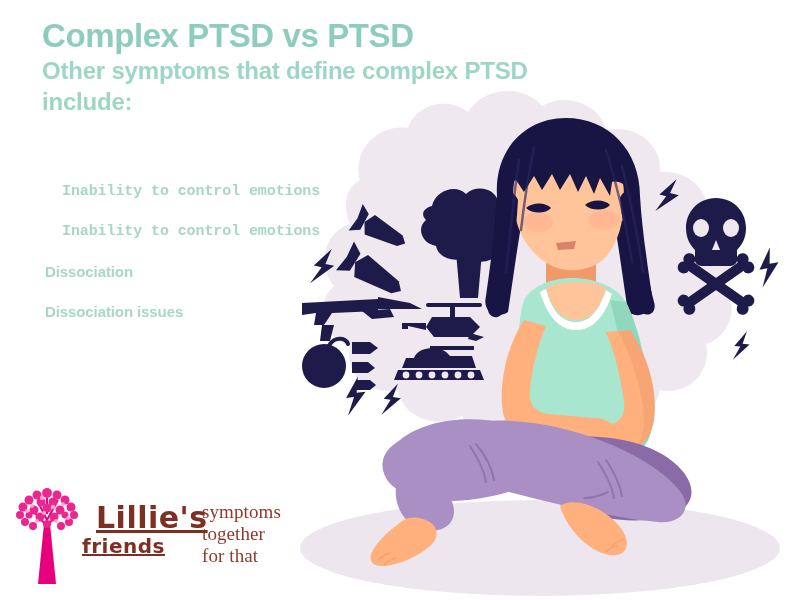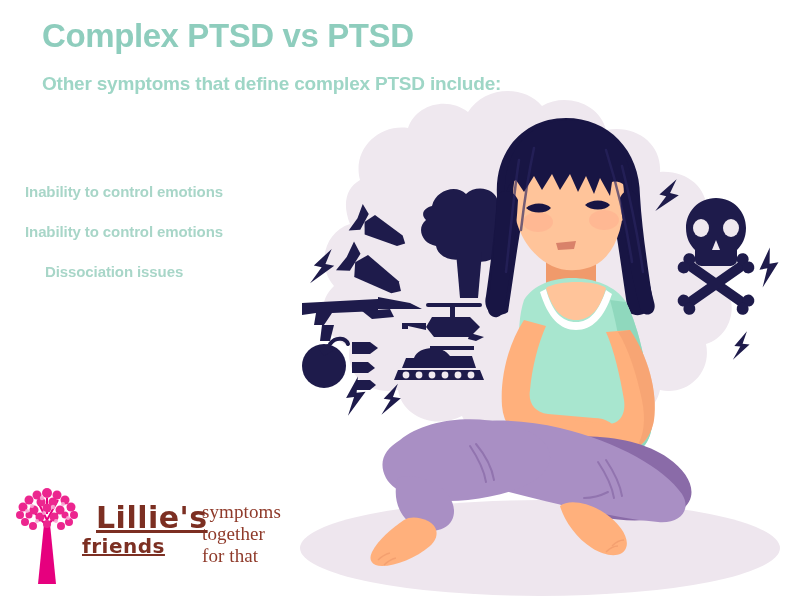--- a/index.html
+++ b/index.html
@@ -39,23 +39,23 @@
     left:42px; top:18px;
     font-size:33px;
     font-weight:bold;
     letter-spacing:-0.4px;
     color:#8ecdbd;
     line-height:1.12;
     white-space:nowrap;
   }
   .subtitle {
     position:absolute;
-    left:42px; top:72px;
+    left:42px; top:56px;
     width:570px;
-    font-size:19px;
+    font-size:24px;
     font-weight:bold;
     letter-spacing:-0.2px;
     color:#9ed6c6;
     line-height:1.28;
   }
 
   .symptom-list {
     position:absolute;
     left:0; top:172px;
     width:350px;
@@ -63,21 +63,21 @@
   }
   .symptom-item {
     font-size:15px;
     font-weight:bold;
     color:#a8d6c8;
     letter-spacing:-0.1px;
     height:40px;
     line-height:40px;
     white-space:nowrap;
   }
-  .symptom-item.indent-a { padding-left:25px; }
+  .symptom-item.indent-a { padding-left:62px;font-family:Liberation Mono, monospace; }
   .symptom-item.indent-b { padding-left:45px; }
 
   
   .logo {
     position:absolute;
     left:8px; top:478px;
     width:290px; height:112px;
     display:flex;
     align-items:center;
   }
@@ -450,20 +450,21 @@
 
   <div class="text-layer">
 
     <h1 class="title">Complex PTSD vs PTSD</h1>
 
     <h2 class="subtitle">Other symptoms that define complex PTSD include:</h2>
 
     <ul class="symptom-list">
       <li class="symptom-item indent-a">Inability to control emotions</li>
       <li class="symptom-item indent-a">Inability to control emotions</li>
+      <li class="symptom-item indent-b">Dissociation</li>
       <li class="symptom-item indent-b">Dissociation issues</li>
     </ul>
 
     <div class="logo">
 
       <div class="logo-tree">
         <svg viewBox="0 0 78 108" xmlns="http://www.w3.org/2000/svg">
           <path fill="#e6007e" d="
             M36 44 L42 44 L48 104 L30 104 Z"></path>
           <path fill="#e6007e" stroke="#e6007e" stroke-width="2" d="

